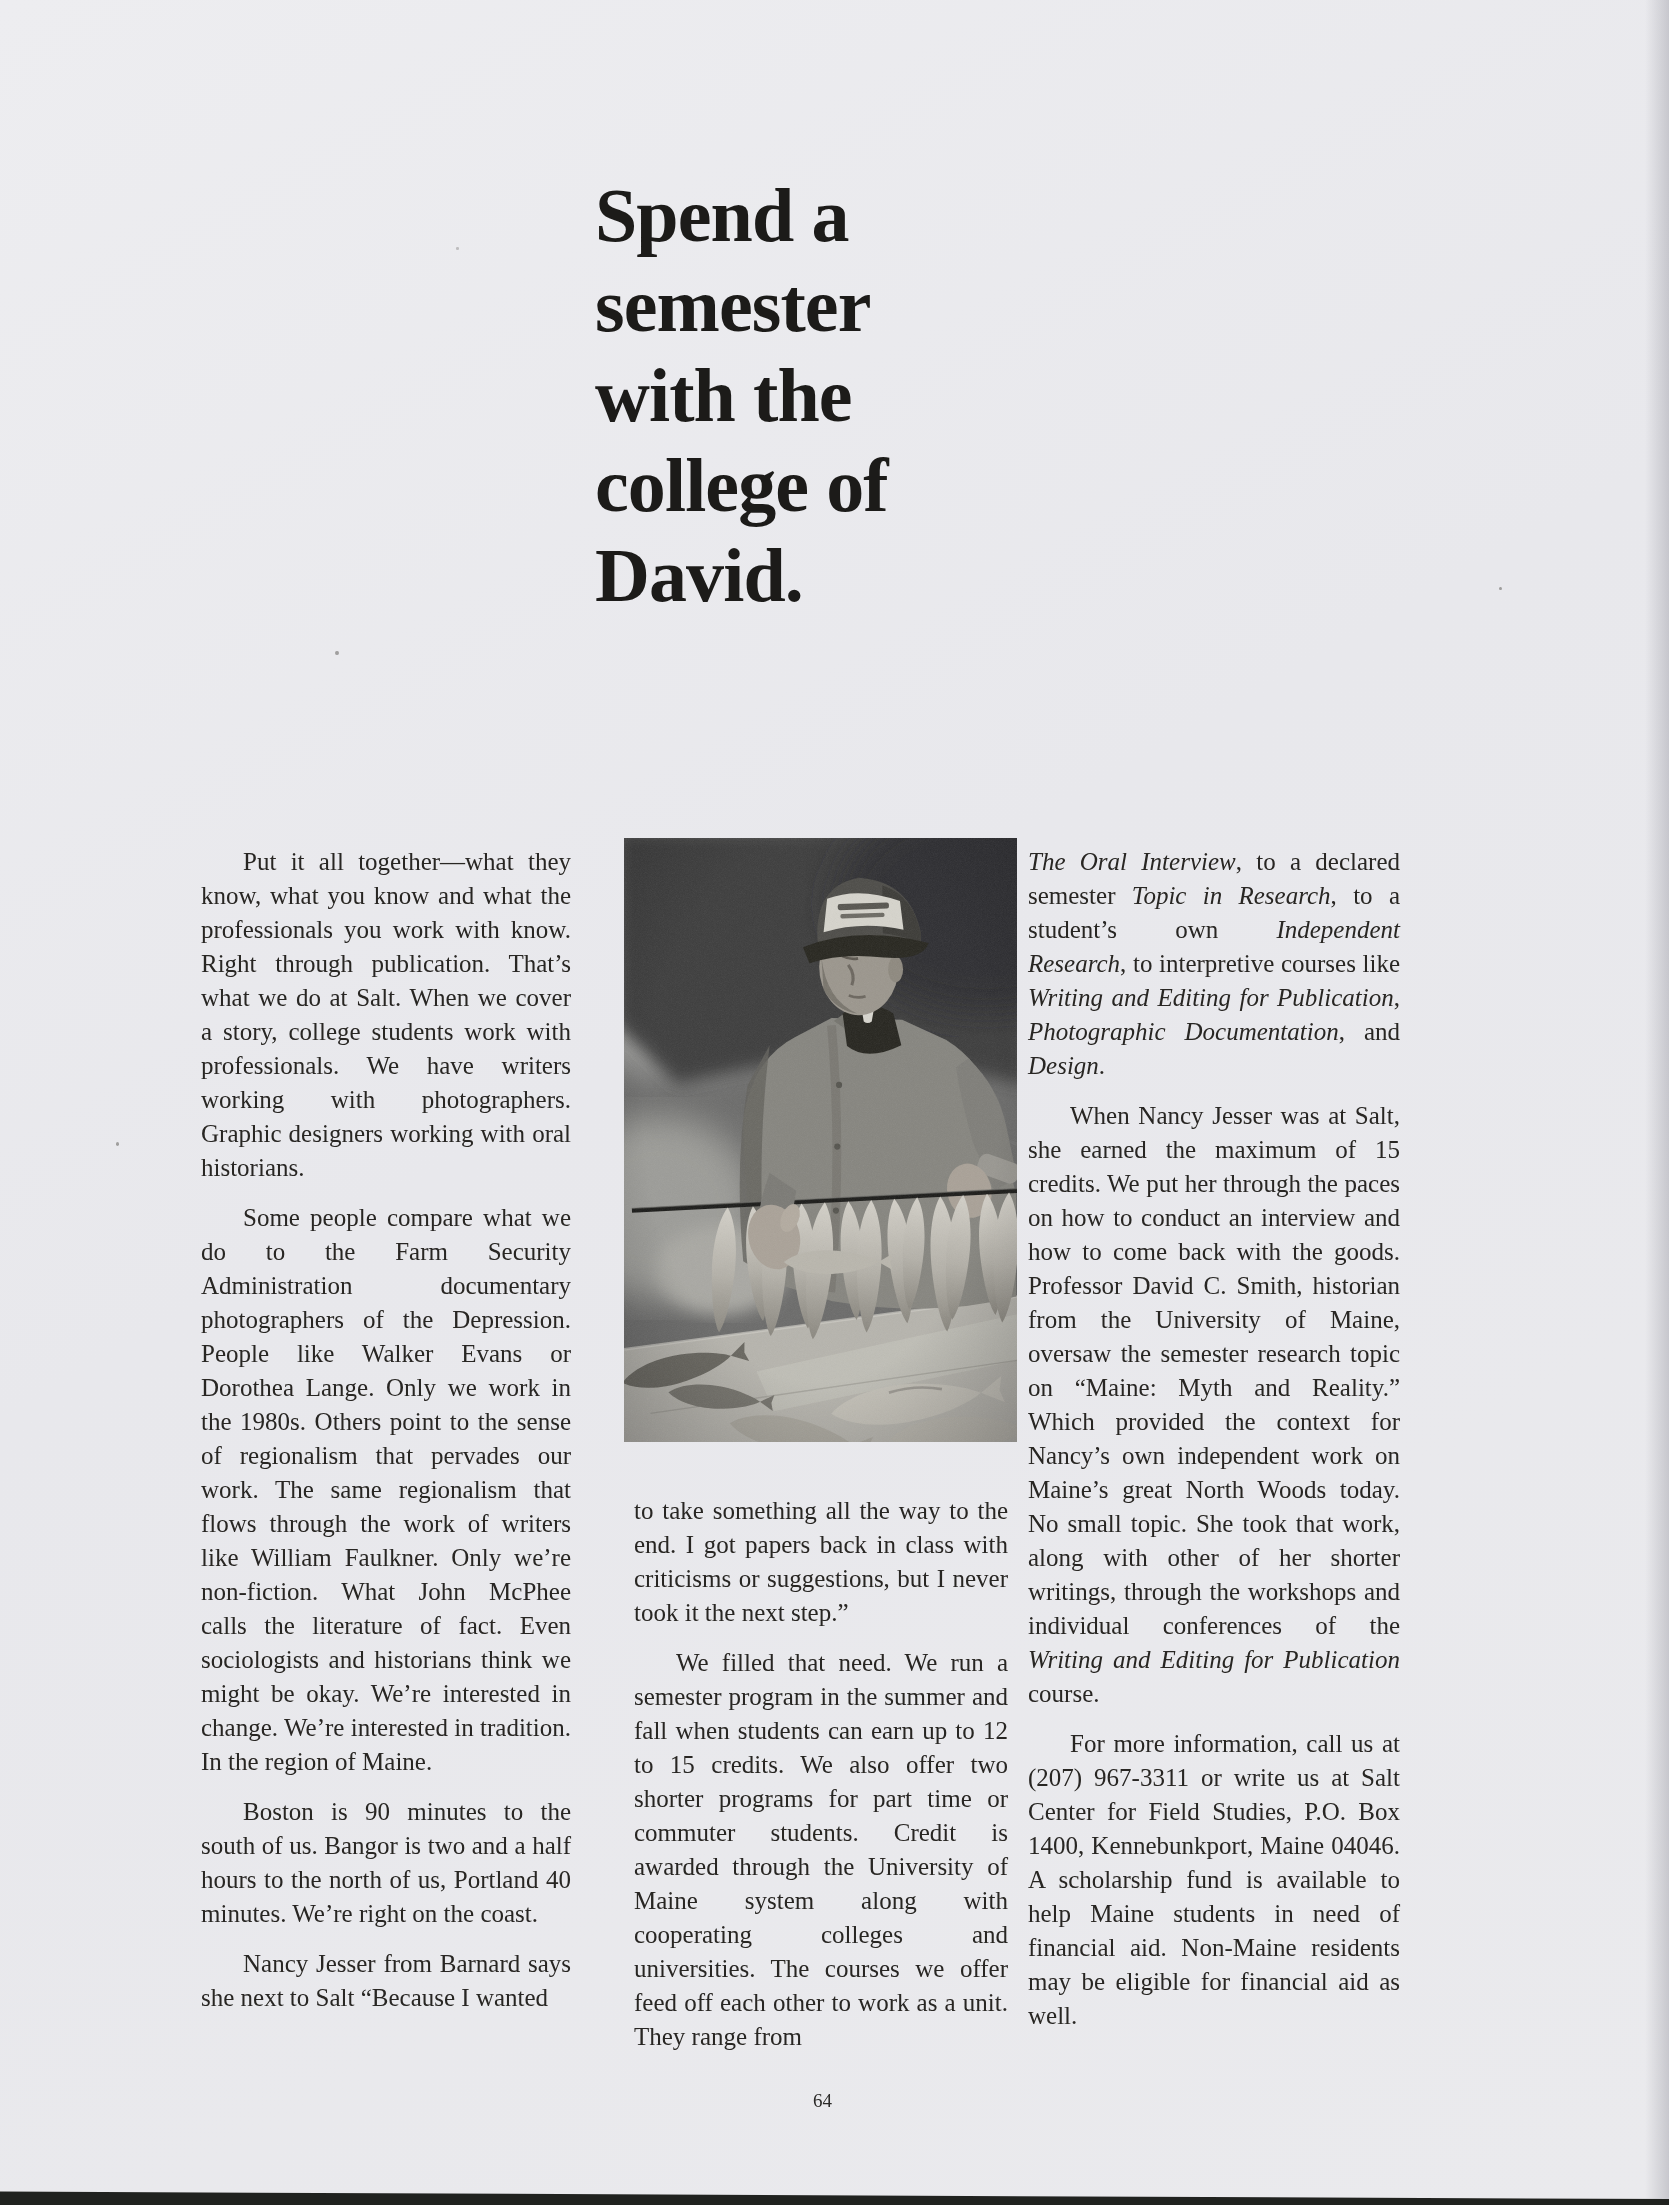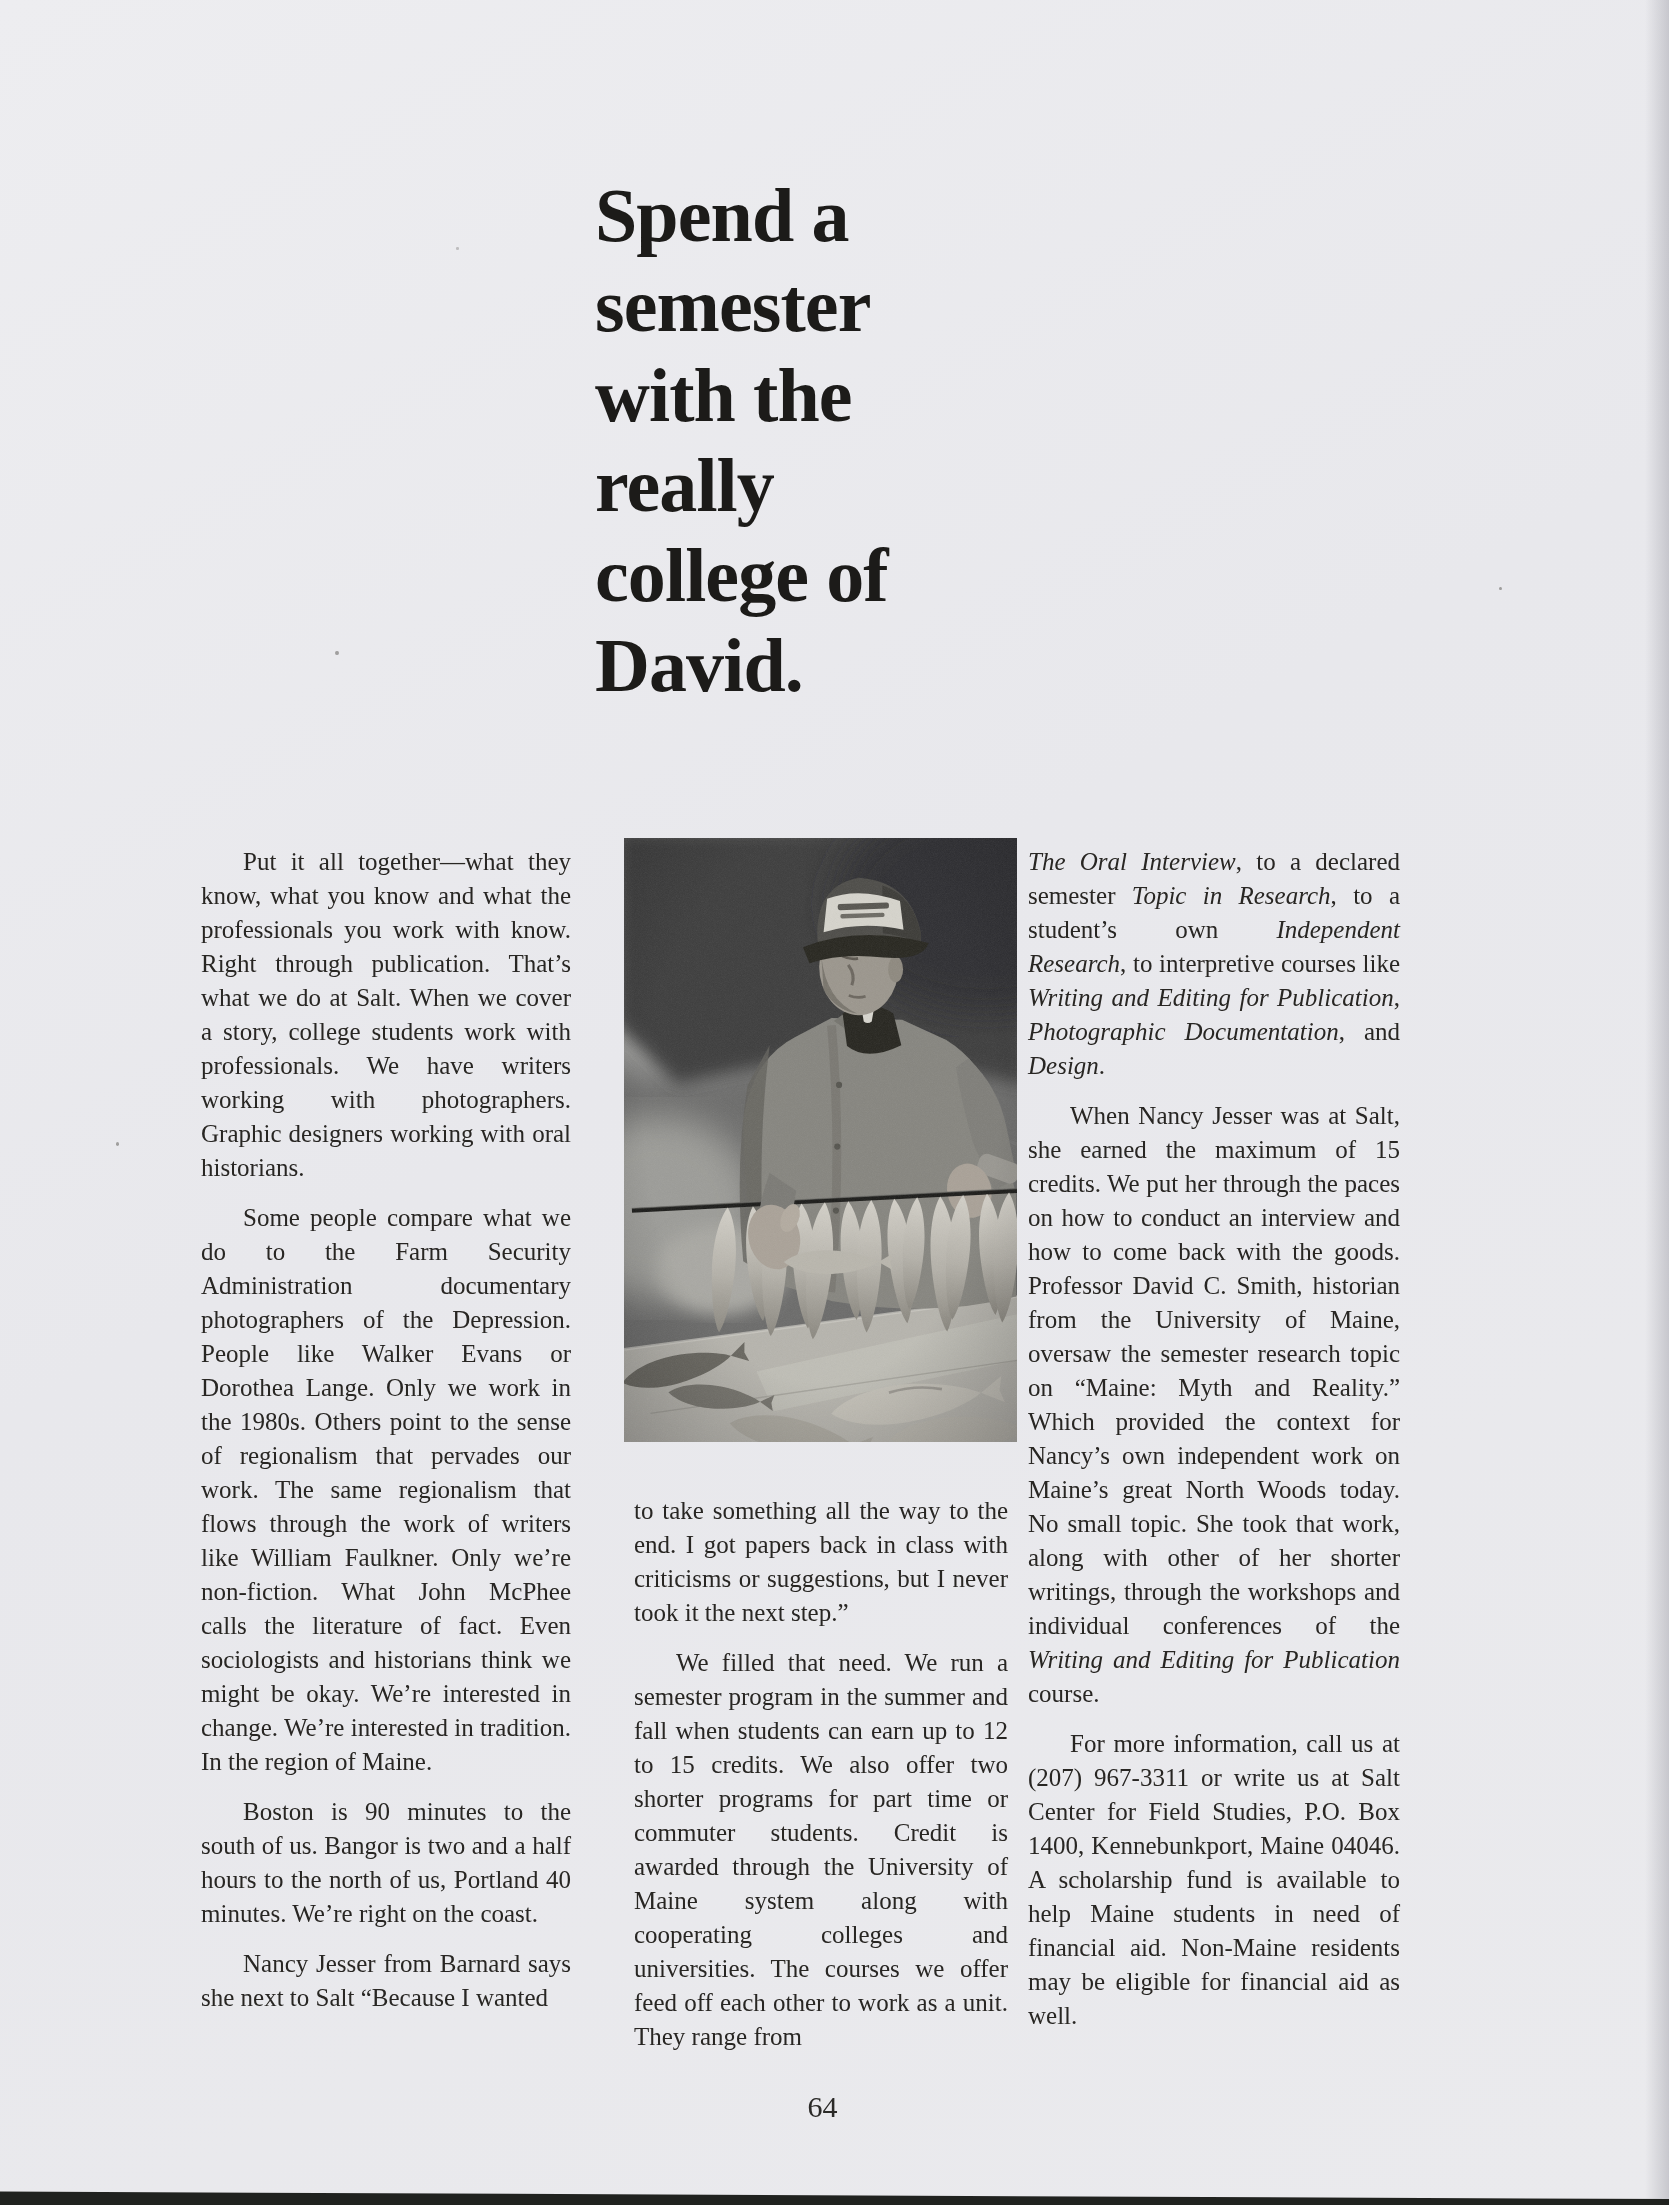--- a/index.html
+++ b/index.html
@@ -50,21 +50,21 @@
     width: 393px; height: 604px;
     background: #5a5a5a;
     overflow: hidden;
   }
   .photo svg { display: block; width: 100%; height: 100%; }
   
   .page-number {
     position: absolute;
     left: 0; top: 2090px; width: 1645px;
     text-align: center;
-    font-size: 30px;
+    font-size: 19px;
     color: #2b2a28;
   }
   
   .scan-bar {
     position: absolute;
     left: 0; bottom: 0; width: 100%; height: 42px;
     background: #20221f;
     clip-path: polygon(0 68%, 100% 86%, 100% 100%, 0 100%);
   }
   .edge-shadow {
@@ -80,21 +80,20 @@
 </style>
 </head>
 <body>
 
 <div class="page">
 
   <h1 class="headline">
     <span class="hl-line">Spend a</span>
     <span class="hl-line">semester</span>
     <span class="hl-line">with the</span>
-    <span class="hl-line">really</span>
     <span class="hl-line">college of</span>
     <span class="hl-line">David.</span>
   </h1>
 
   <div class="col col-left">
       <p class="para indent"><span>Put it all together—what they know, what you know and what the professionals you work with know. Right through publication. That’s what we do at Salt. When we cover a story, college students work with professionals. We have writers working with photographers. Graphic designers working with oral historians.</span></p>
       <p class="para indent"><span>Some people compare what we do to the Farm Security Administration documentary photographers of the Depression. People like Walker Evans or Dorothea Lange. Only we work in the 1980s. Others point to the sense of regionalism that pervades our work. The same regionalism that flows through the work of writers like William Faulkner. Only we’re non-fiction. What John McPhee calls the literature of fact. Even sociologists and historians think we might be okay. We’re interested in change. We’re interested in tradition. In the region of Maine.</span></p>
       <p class="para indent"><span>Boston is 90 minutes to the south of us. Bangor is two and a half hours to the north of us, Portland 40 minutes. We’re right on the coast.</span></p>
       <p class="para indent"><span>Nancy Jesser from Barnard says she next to Salt “Because I wanted</span></p>
     </div>

